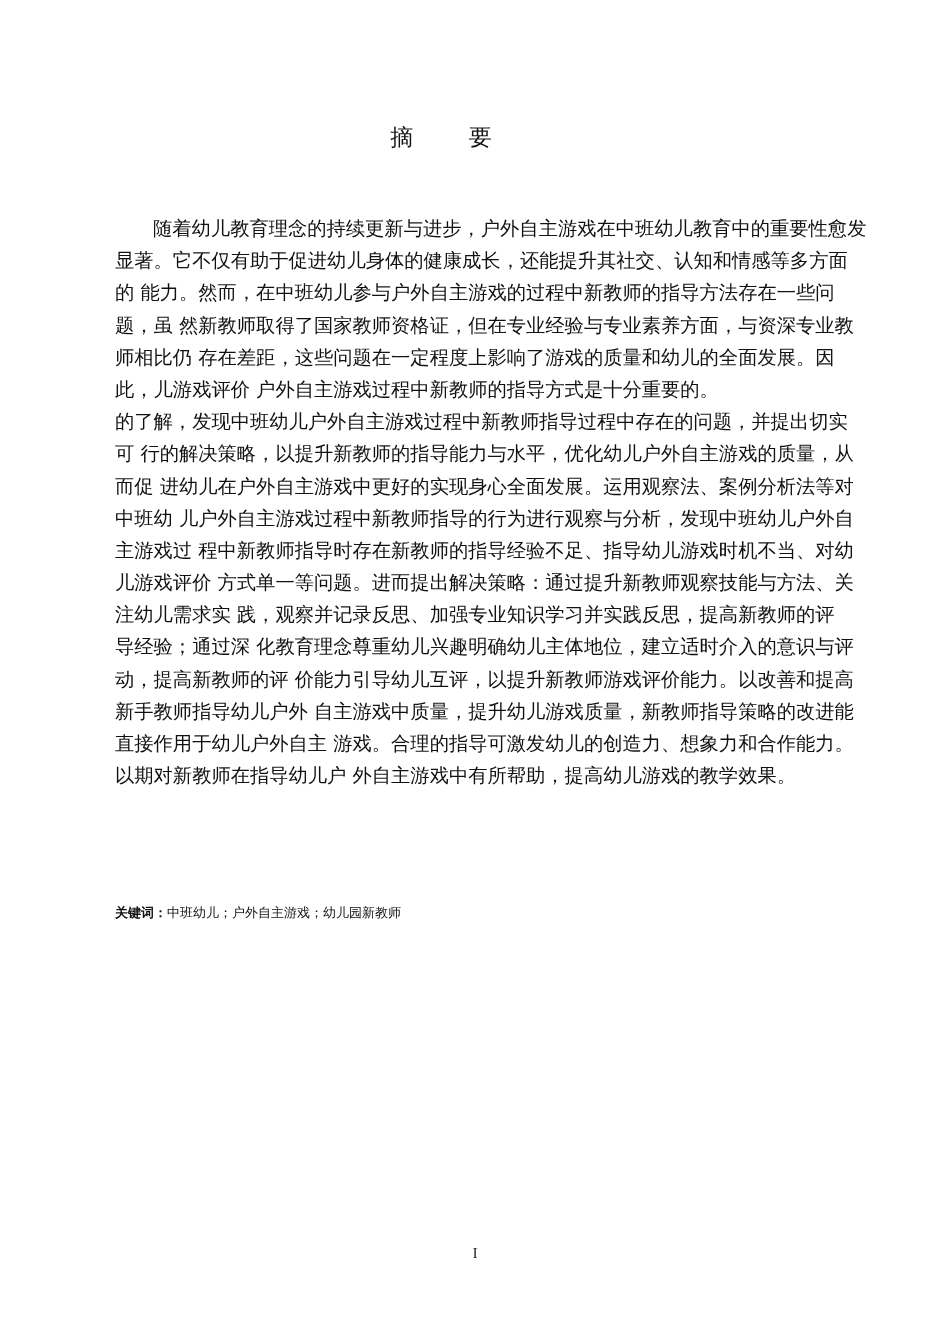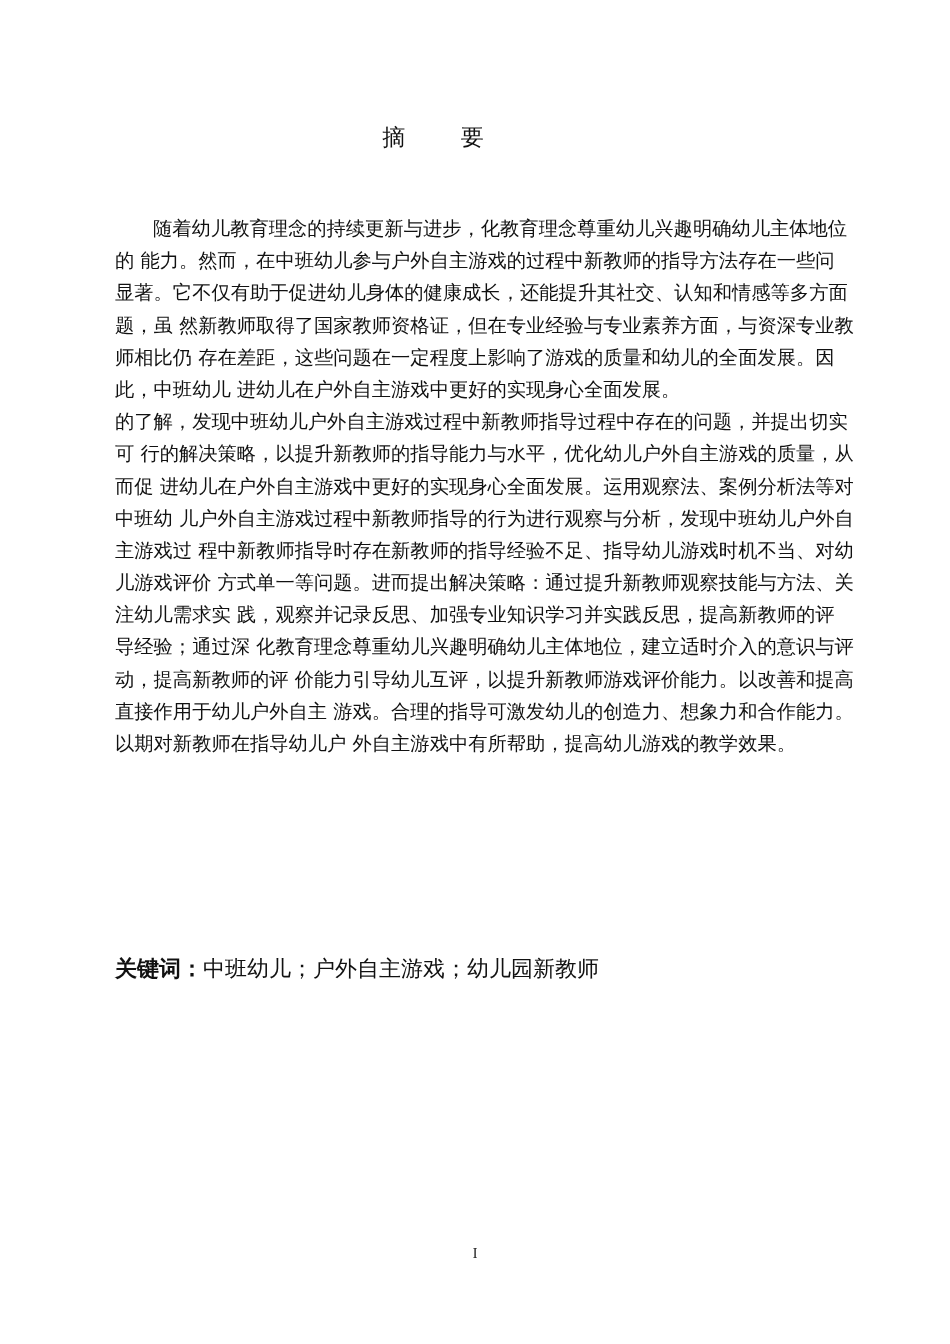--- a/index.html
+++ b/index.html
@@ -1,51 +1,52 @@
 <!DOCTYPE html>
 <html><head>
   <meta charset="utf-8">
   <style>
     html, body { margin: 0; padding: 0; background: #ffffff; }
     body { width: 950px; height: 1344px; position: relative; overflow: hidden;
       font-family: "DejaVu Serif", "Liberation Serif", serif; color: #111; }
-    .title { position: absolute; top: 122px; left: 0; width: 866px; text-align: center;
+    .title { position: absolute; top: 122px; left: 8px; width: 866px; text-align: center;
       font-family: "DejaVu Sans", "Liberation Sans", sans-serif; font-size: 23px; letter-spacing: 24px; text-indent: 24px; }
     .body { position: absolute; top: 213px; left: 115px; width: 736px; }
     .line { font-size: 19.3px; line-height: 32.2px; height: 32.2px; white-space: pre; }
     .indent { padding-left: 38px; }
-    .keywords { position: absolute; top: 954px; left: 115px; font-size: 22px; white-space: pre; }
+    .keywords { position: absolute; top: 904px; left: 115px; font-size: 13px; white-space: pre; }
     .kw-label { font-weight: bold; font-family: "DejaVu Sans", "Liberation Sans", sans-serif; }
     .page-num { position: absolute; top: 1246px; left: 0; width: 950px; text-align: center;
       font-family: "Liberation Serif", serif; font-size: 14px; }
   </style>
 </head>
 <body>
 
 <div class="title">摘  要</div>
 
 <div class="body">
   <div>
-    <div class="line indent">随着幼儿教育理念的持续更新与进步，化教育理念尊重幼儿兴趣明确幼儿主体地位</div>
+    <div class="line indent">随着幼儿教育理念的持续更新与进步，户外自主游戏在中班幼儿教育中的重要性愈发</div>
+    <div class="line">显著。它不仅有助于促进幼儿身体的健康成长，还能提升其社交、认知和情感等多方面</div>
     <div class="line">的 能力。然而，在中班幼儿参与户外自主游戏的过程中新教师的指导方法存在一些问</div>
-    <div class="line">显著。它不仅有助于促进幼儿身体的健康成长，还能提升其社交、认知和情感等多方面</div>
     <div class="line">题，虽 然新教师取得了国家教师资格证，但在专业经验与专业素养方面，与资深专业教</div>
     <div class="line">师相比仍 存在差距，这些问题在一定程度上影响了游戏的质量和幼儿的全面发展。因</div>
-    <div class="line">此，中班幼儿 进幼儿在户外自主游戏中更好的实现身心全面发展。</div>
+    <div class="line">此，儿游戏评价 户外自主游戏过程中新教师的指导方式是十分重要的。</div>
   </div>
   <div>
     <div class="line">的了解，发现中班幼儿户外自主游戏过程中新教师指导过程中存在的问题，并提出切实</div>
     <div class="line">可 行的解决策略，以提升新教师的指导能力与水平，优化幼儿户外自主游戏的质量，从</div>
     <div class="line">而促 进幼儿在户外自主游戏中更好的实现身心全面发展。运用观察法、案例分析法等对</div>
     <div class="line">中班幼 儿户外自主游戏过程中新教师指导的行为进行观察与分析，发现中班幼儿户外自</div>
     <div class="line">主游戏过 程中新教师指导时存在新教师的指导经验不足、指导幼儿游戏时机不当、对幼</div>
     <div class="line">儿游戏评价 方式单一等问题。进而提出解决策略：通过提升新教师观察技能与方法、关</div>
     <div class="line">注幼儿需求实 践，观察并记录反思、加强专业知识学习并实践反思，提高新教师的评</div>
     <div class="line">导经验；通过深 化教育理念尊重幼儿兴趣明确幼儿主体地位，建立适时介入的意识与评</div>
     <div class="line">动，提高新教师的评 价能力引导幼儿互评，以提升新教师游戏评价能力。以改善和提高</div>
+    <div class="line">新手教师指导幼儿户外 自主游戏中质量，提升幼儿游戏质量，新教师指导策略的改进能</div>
     <div class="line">直接作用于幼儿户外自主 游戏。合理的指导可激发幼儿的创造力、想象力和合作能力。</div>
     <div class="line">以期对新教师在指导幼儿户 外自主游戏中有所帮助，提高幼儿游戏的教学效果。</div>
   </div>
 </div>
 
 <div class="keywords"><span class="kw-label">关键词：</span><span>中班幼儿；户外自主游戏；幼儿园新教师</span></div>
 
 <div class="page-num">I</div>
 
 </body></html>

